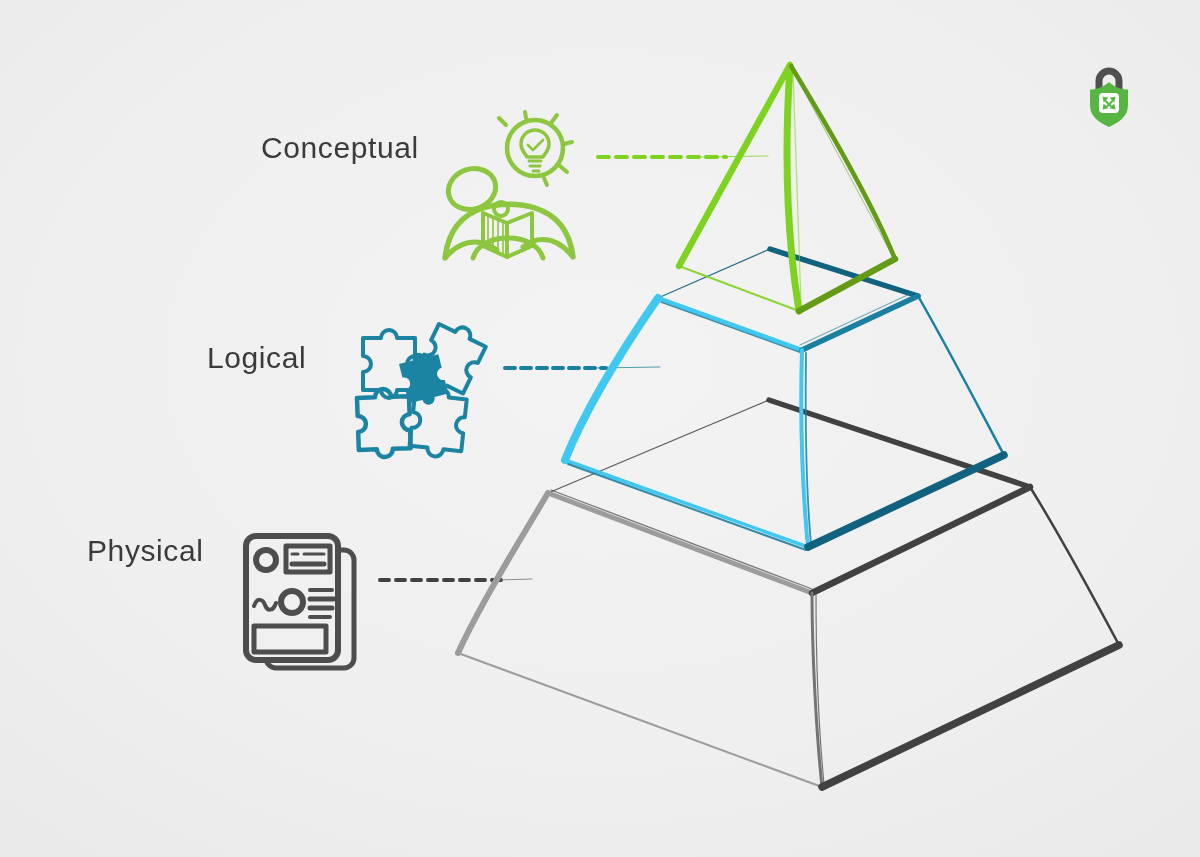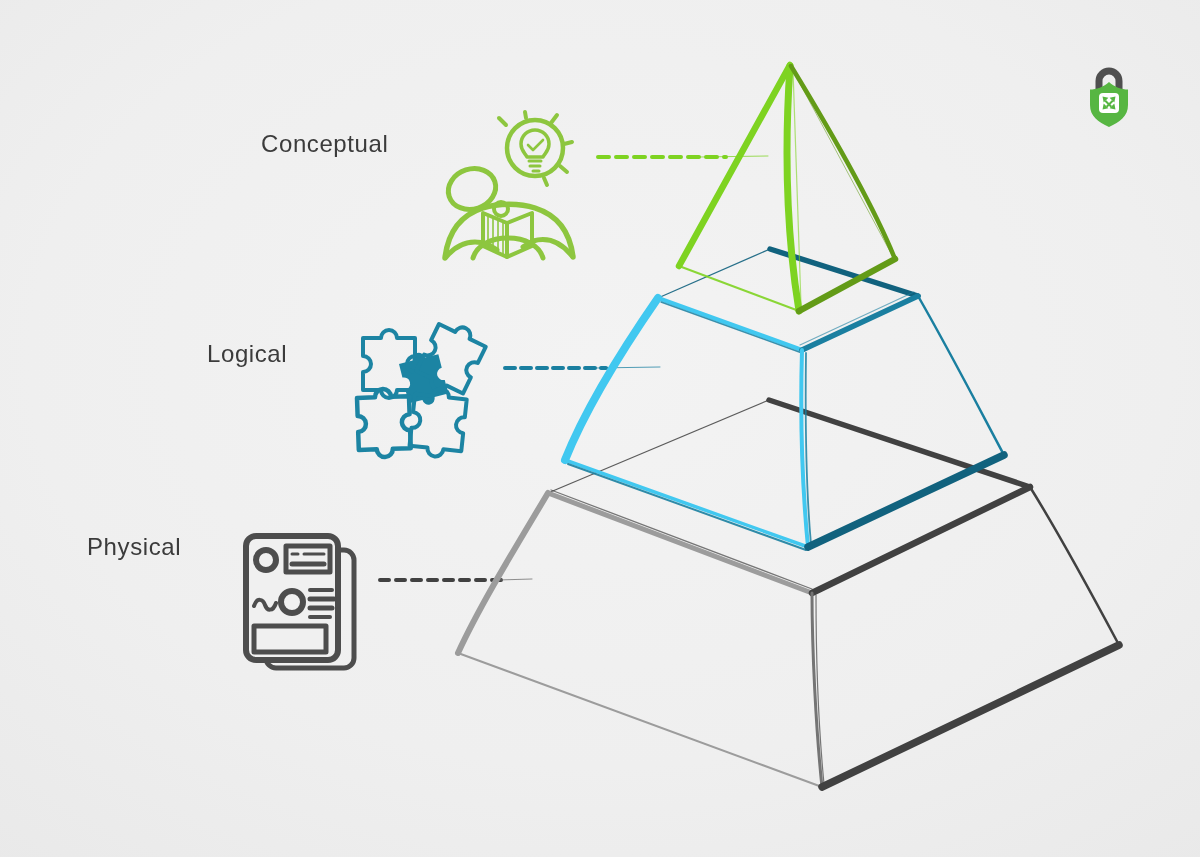--- a/index.html
+++ b/index.html
@@ -4,21 +4,21 @@
 <style>
   html,body{margin:0;padding:0;background:#ddd;}
   .stage{
     position:relative;width:1200px;height:857px;overflow:hidden;
     background:radial-gradient(95% 95% at 50% 42%, #f3f3f3 0%, #efefef 50%, #e9e9e9 82%, #e3e3e3 100%);
     font-family:"Liberation Sans", sans-serif;
   }
   .abs{position:absolute;}
   .lvl-label{
     position:absolute;
-    font-size:24px;line-height:1.1;font-weight:400;letter-spacing:.6px;
+    font-size:30px;line-height:1.1;font-weight:400;letter-spacing:.6px;
     color:var(--text,#3b3b3b);white-space:nowrap;
   }
   svg{overflow:visible;display:block;}
   .e{fill:none;stroke-linecap:round;stroke-linejoin:round;}
   .gB{stroke:var(--green-bright);} .gD{stroke:var(--green-dark);}
   .cB{stroke:var(--cyan-bright);}  .cD{stroke:var(--teal-dark);} .cE{stroke:var(--teal-deep);}
   .nL{stroke:var(--gray-light);}   .nM{stroke:var(--gray-mid);}  .nD{stroke:var(--gray-dark);}
   .ig{stroke:var(--green-icon);fill:none;stroke-linecap:round;stroke-linejoin:round;}
   .it{stroke:var(--teal-icon);fill:none;stroke-linecap:round;stroke-linejoin:round;}
   .id{stroke:var(--gray-icon);fill:none;stroke-linecap:round;stroke-linejoin:round;}

